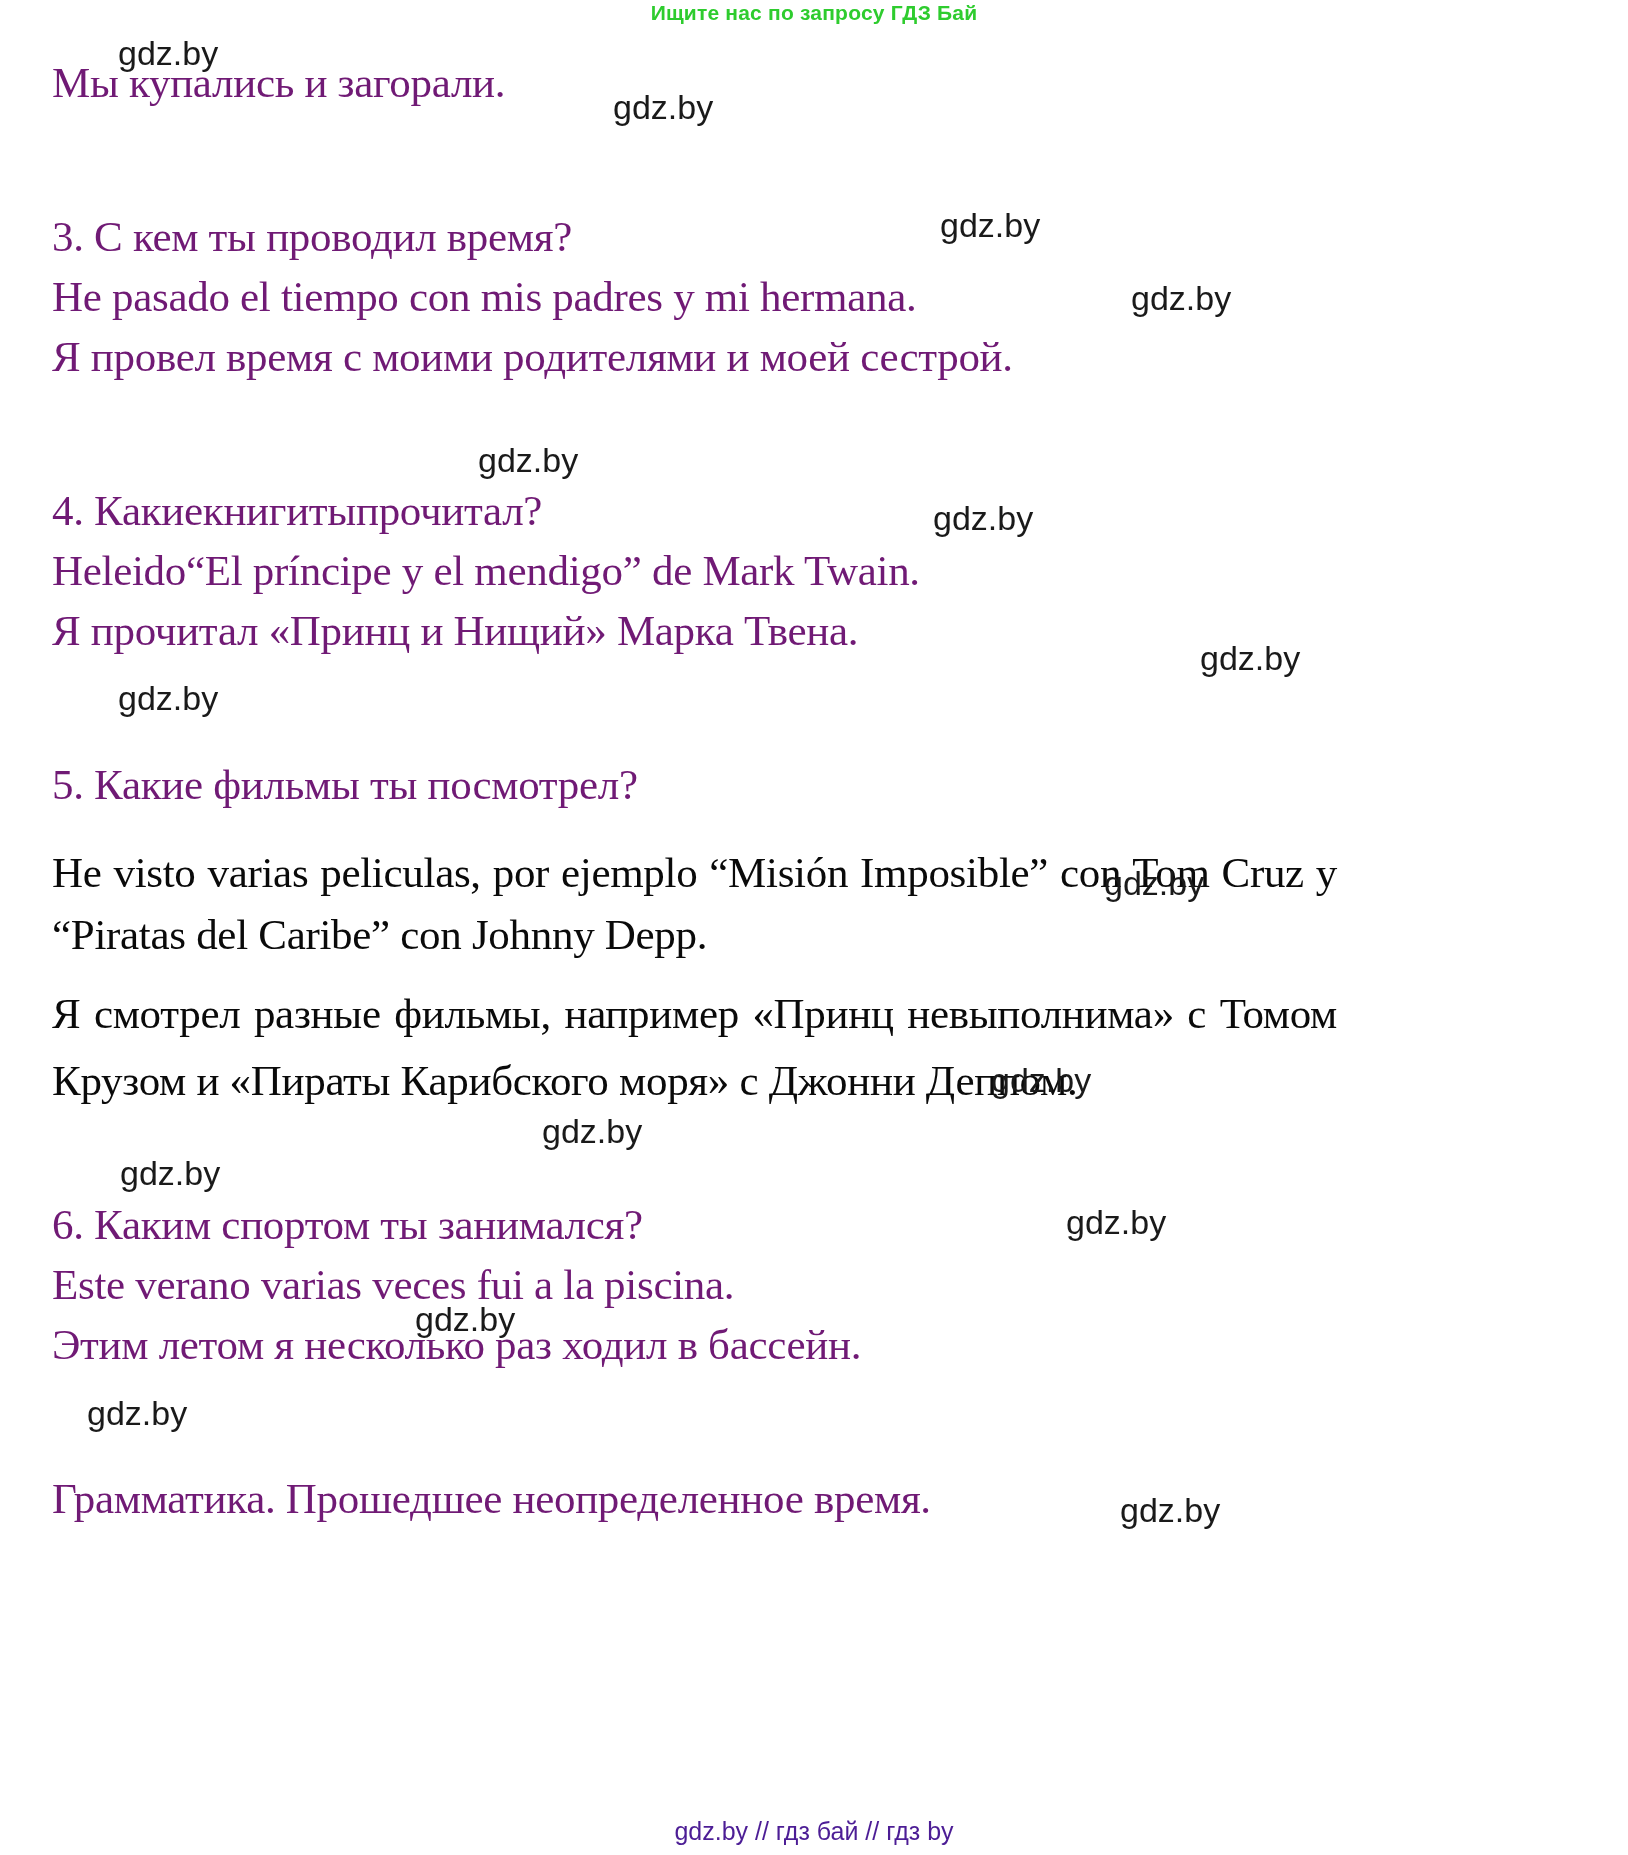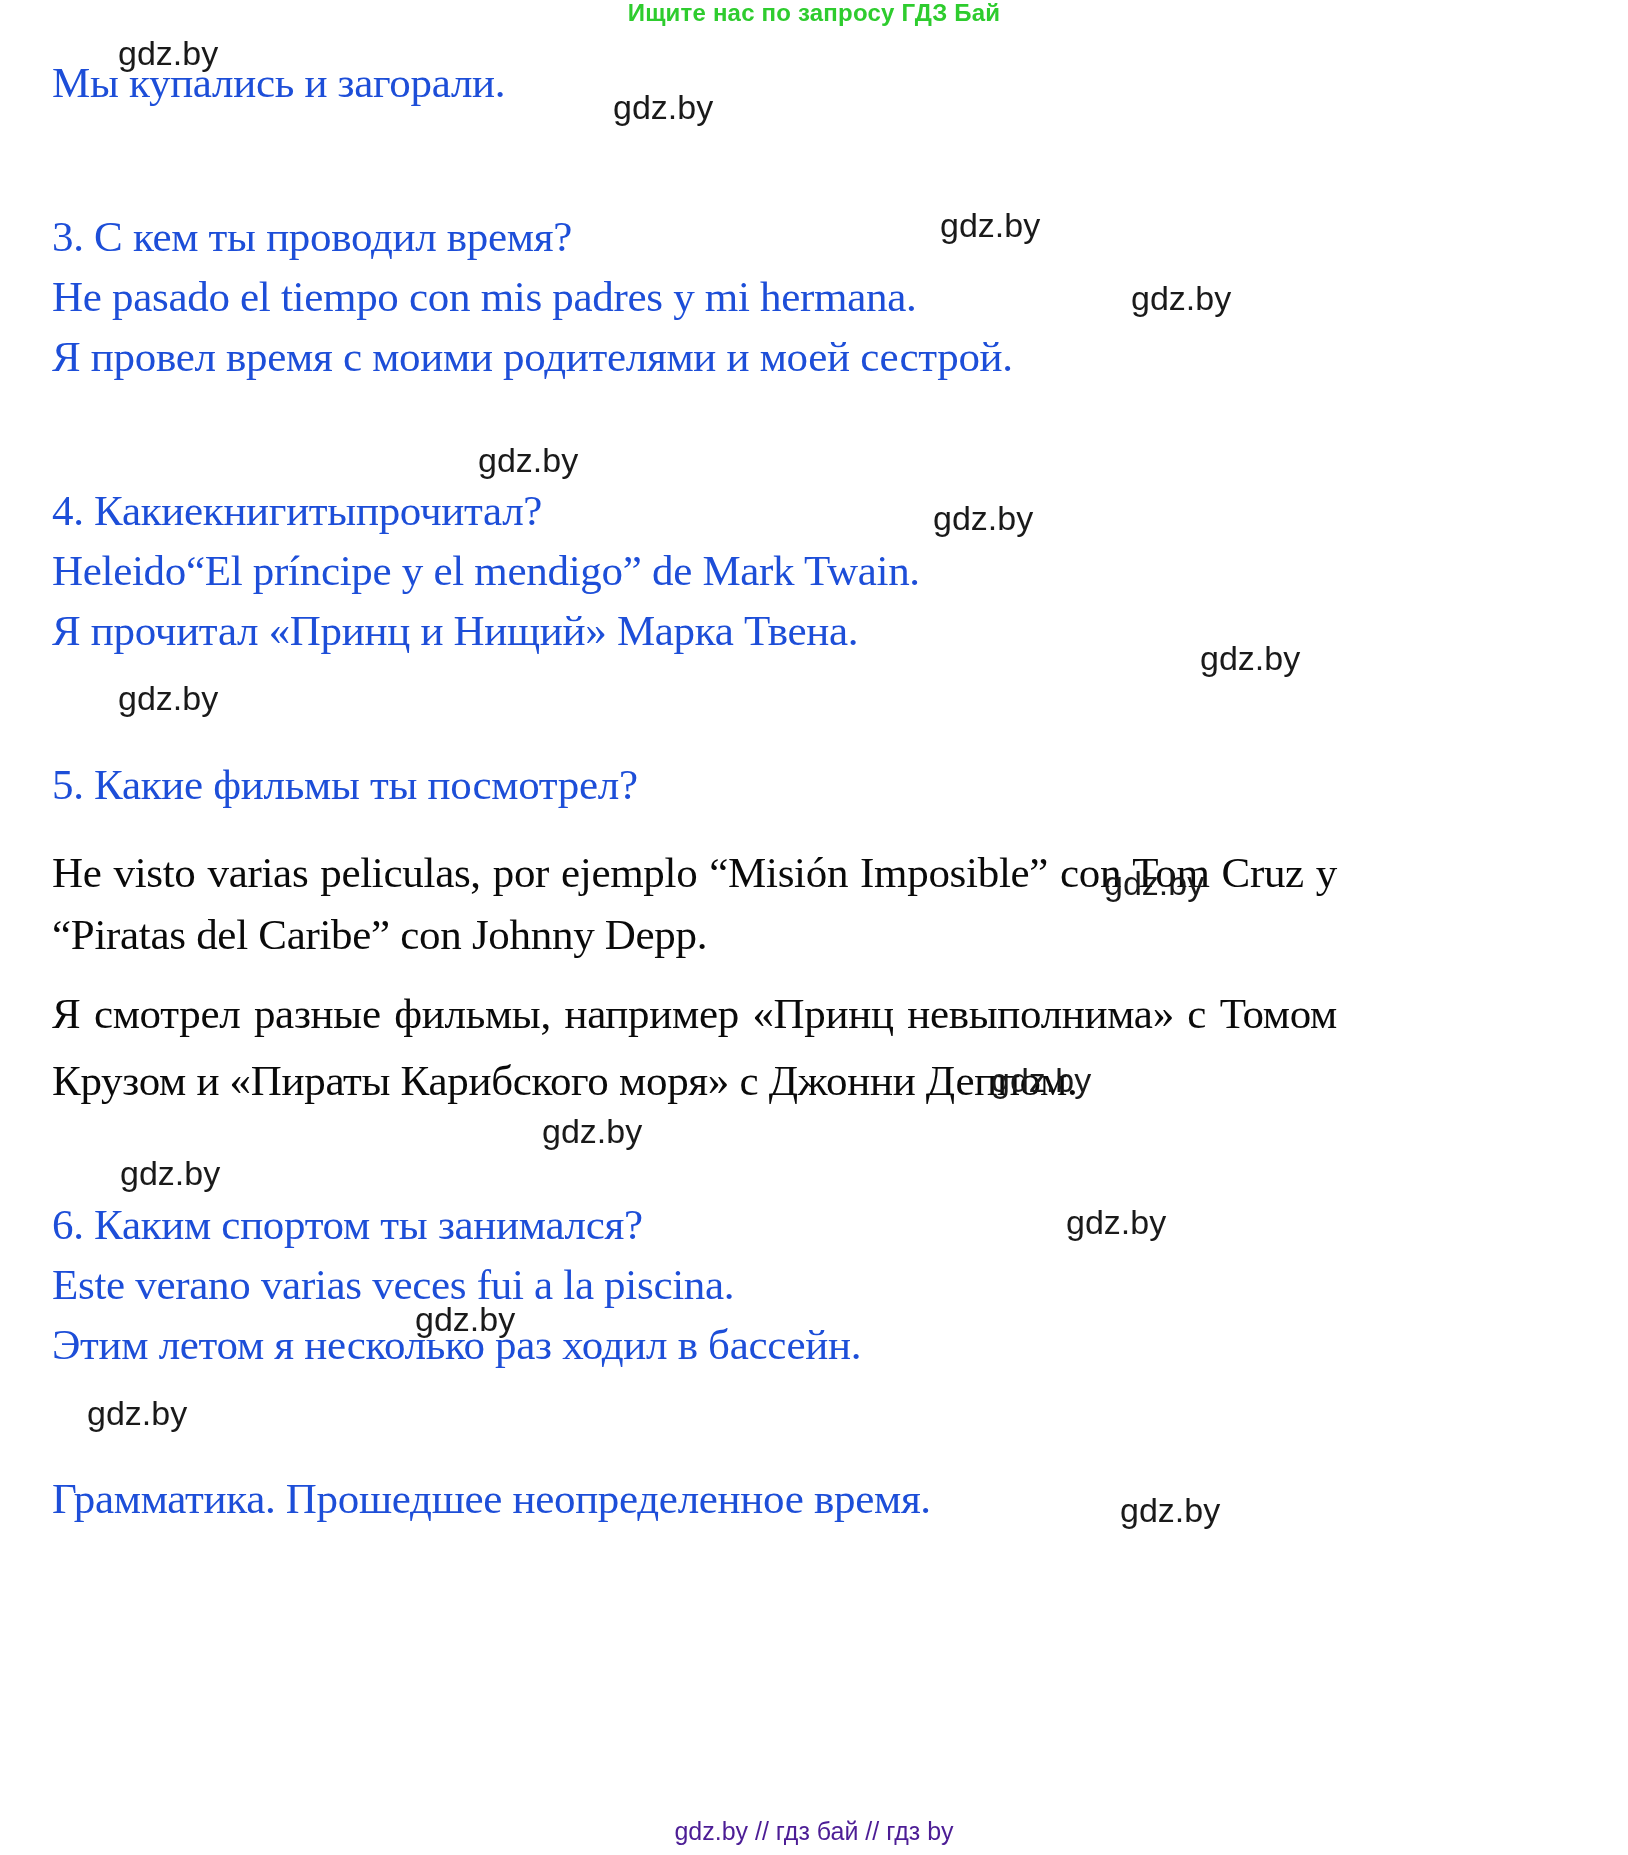--- a/index.html
+++ b/index.html
@@ -17,41 +17,41 @@
   }
 
   
   #promo-banner {
     position: absolute;
     top: 0px;
     left: 0;
     width: 100%;
     text-align: center;
     font-family: "Liberation Sans", "DejaVu Sans", sans-serif;
-    font-size: 24px;
+    font-size: 21px;
     font-weight: 700;
     letter-spacing: 0.2px;
     color: #2ECC2E;
     line-height: 26px;
     white-space: nowrap;
   }
 
   
   #doc {
     position: absolute;
     left: 52px;
     top: 60px;
     width: 1285px;
   }
   .line {
     font-size: 43px;
     line-height: 46px;
     letter-spacing: -0.3px;
     white-space: nowrap;
-    color: #1d4ed8;
+    color: #701a75;
     font-family: "Liberation Serif", "DejaVu Serif", serif;
   }
   .para {
     font-size: 43px;
     line-height: 62px;
     letter-spacing: -0.3px;
     text-align: justify;
     text-align-last: left;
     color: #0a0a0a;
     font-family: "Liberation Serif", "DejaVu Serif", serif;

